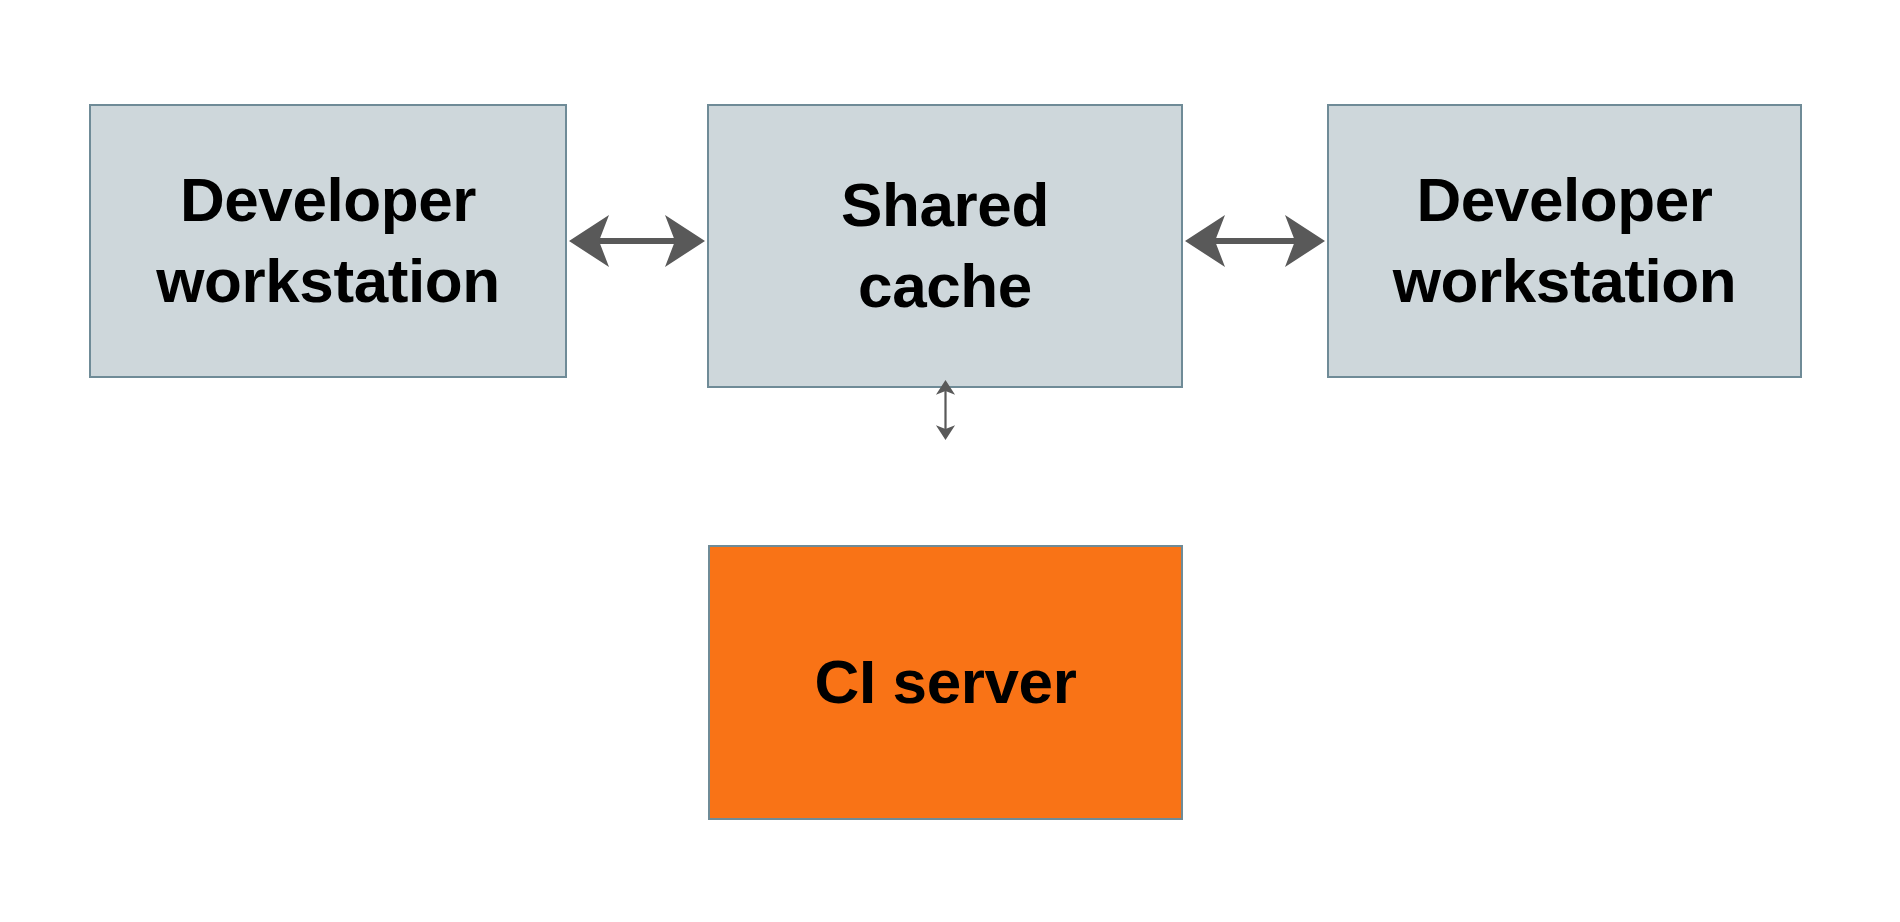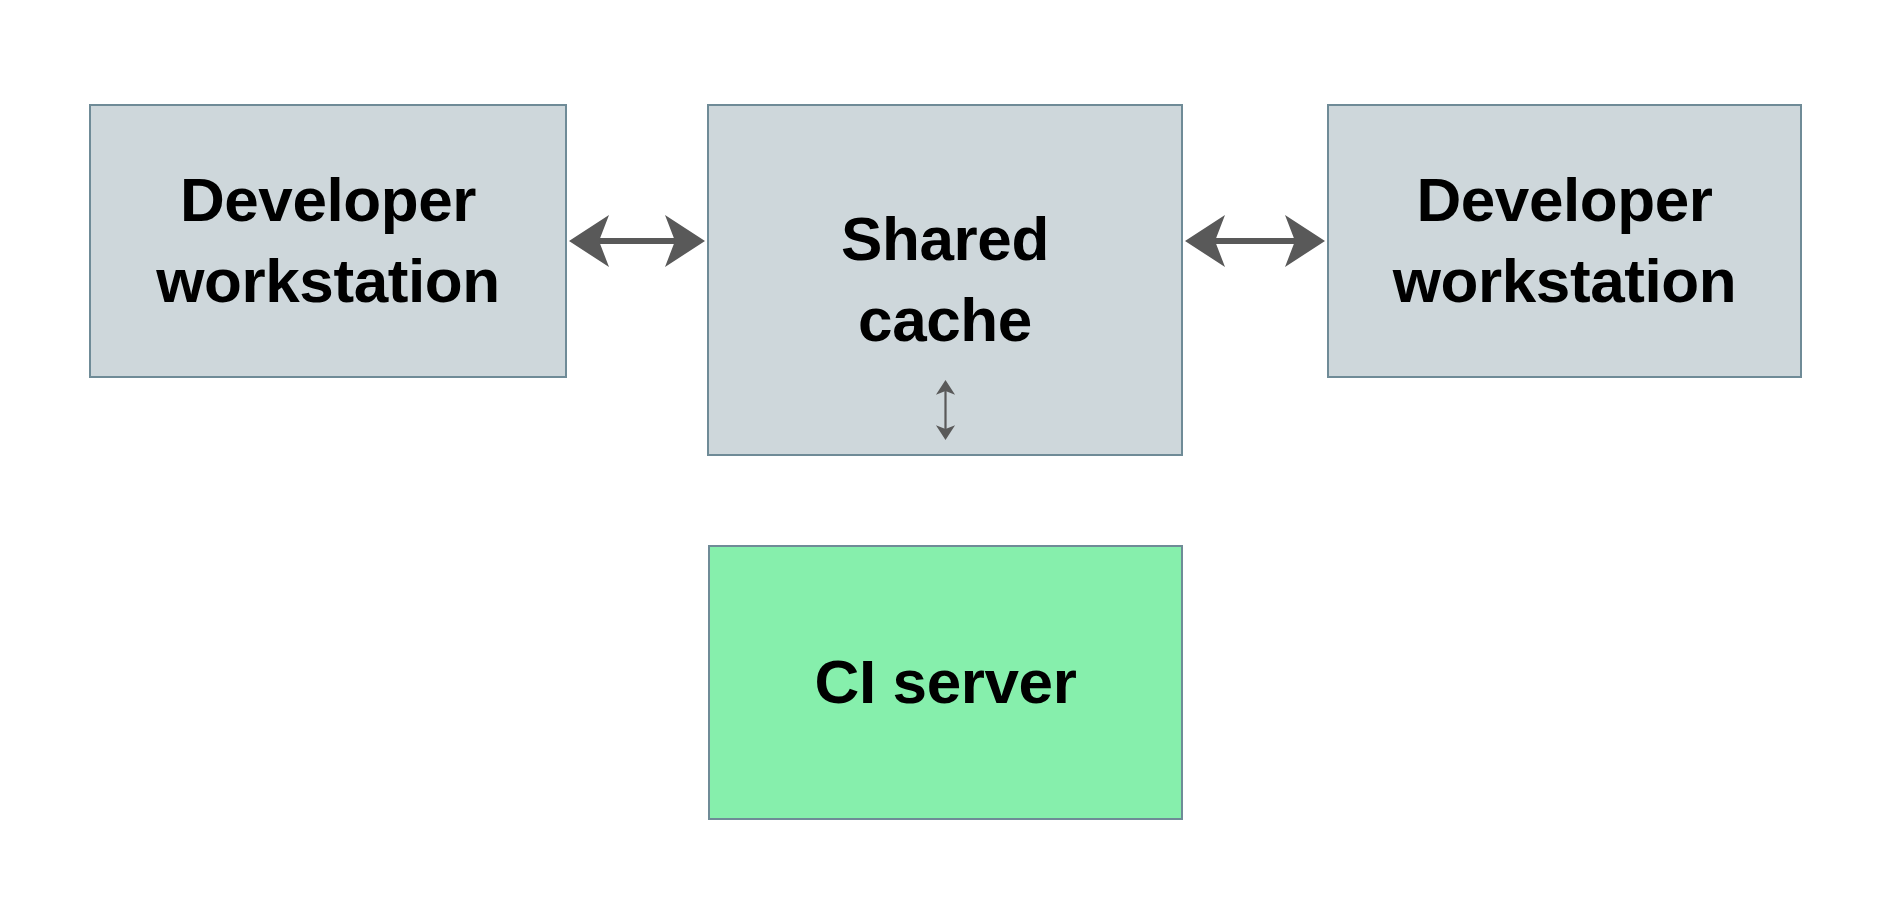--- a/index.html
+++ b/index.html
@@ -48,31 +48,31 @@
 </head>
 <body>
 
 <div id="canvas" style="background: rgb(255, 255, 255);">
 
   <div class="node" id="node-0" style="left: 89px; top: 104px; width: 478px; height: 274px; background: rgb(206, 215, 219); border-color: rgb(111, 139, 151);">
     <span class="node-label" style="color: rgb(0, 0, 0);">Developer
 workstation</span>
   </div>
 
-  <div class="node" id="node-1" style="left: 707px; top: 104px; width: 476px; height: 352px; background: rgb(206, 215, 219); border-color: rgb(111, 139, 151);">
+  <div class="node" id="node-1" style="left: 707px; top: 104px; width: 476px; height: 284px; background: rgb(206, 215, 219); border-color: rgb(111, 139, 151);">
     <span class="node-label" style="color: rgb(0, 0, 0);">Shared
 cache</span>
   </div>
 
   <div class="node" id="node-2" style="left: 1327px; top: 104px; width: 475px; height: 274px; background: rgb(206, 215, 219); border-color: rgb(111, 139, 151);">
     <span class="node-label" style="color: rgb(0, 0, 0);">Developer
 workstation</span>
   </div>
 
-  <div class="node" id="node-3" style="left: 708px; top: 545px; width: 475px; height: 275px; background: #86efac; border-color: rgb(111, 139, 151);">
+  <div class="node" id="node-3" style="left: 708px; top: 545px; width: 475px; height: 275px; background: #f97316; border-color: rgb(111, 139, 151);">
     <span class="node-label" style="color: rgb(0, 0, 0);">CI server</span>
   </div>
 
   <div class="edge" id="edge-0" style="left: 569px; top: 211px; width: 136px; height: 60px;">
       <svg width="136" height="60" viewBox="0 0 136 60">
     <rect x="30" y="27" width="76" height="6" fill="#595959"></rect>
     <path d="M 0 30 L 40 4 L 30 30 L 40 56 Z" fill="#595959"></path>
     <path d="M 136 30 L 96 4 L 106 30 L 96 56 Z" fill="#595959"></path>
       </svg>
     </div>

